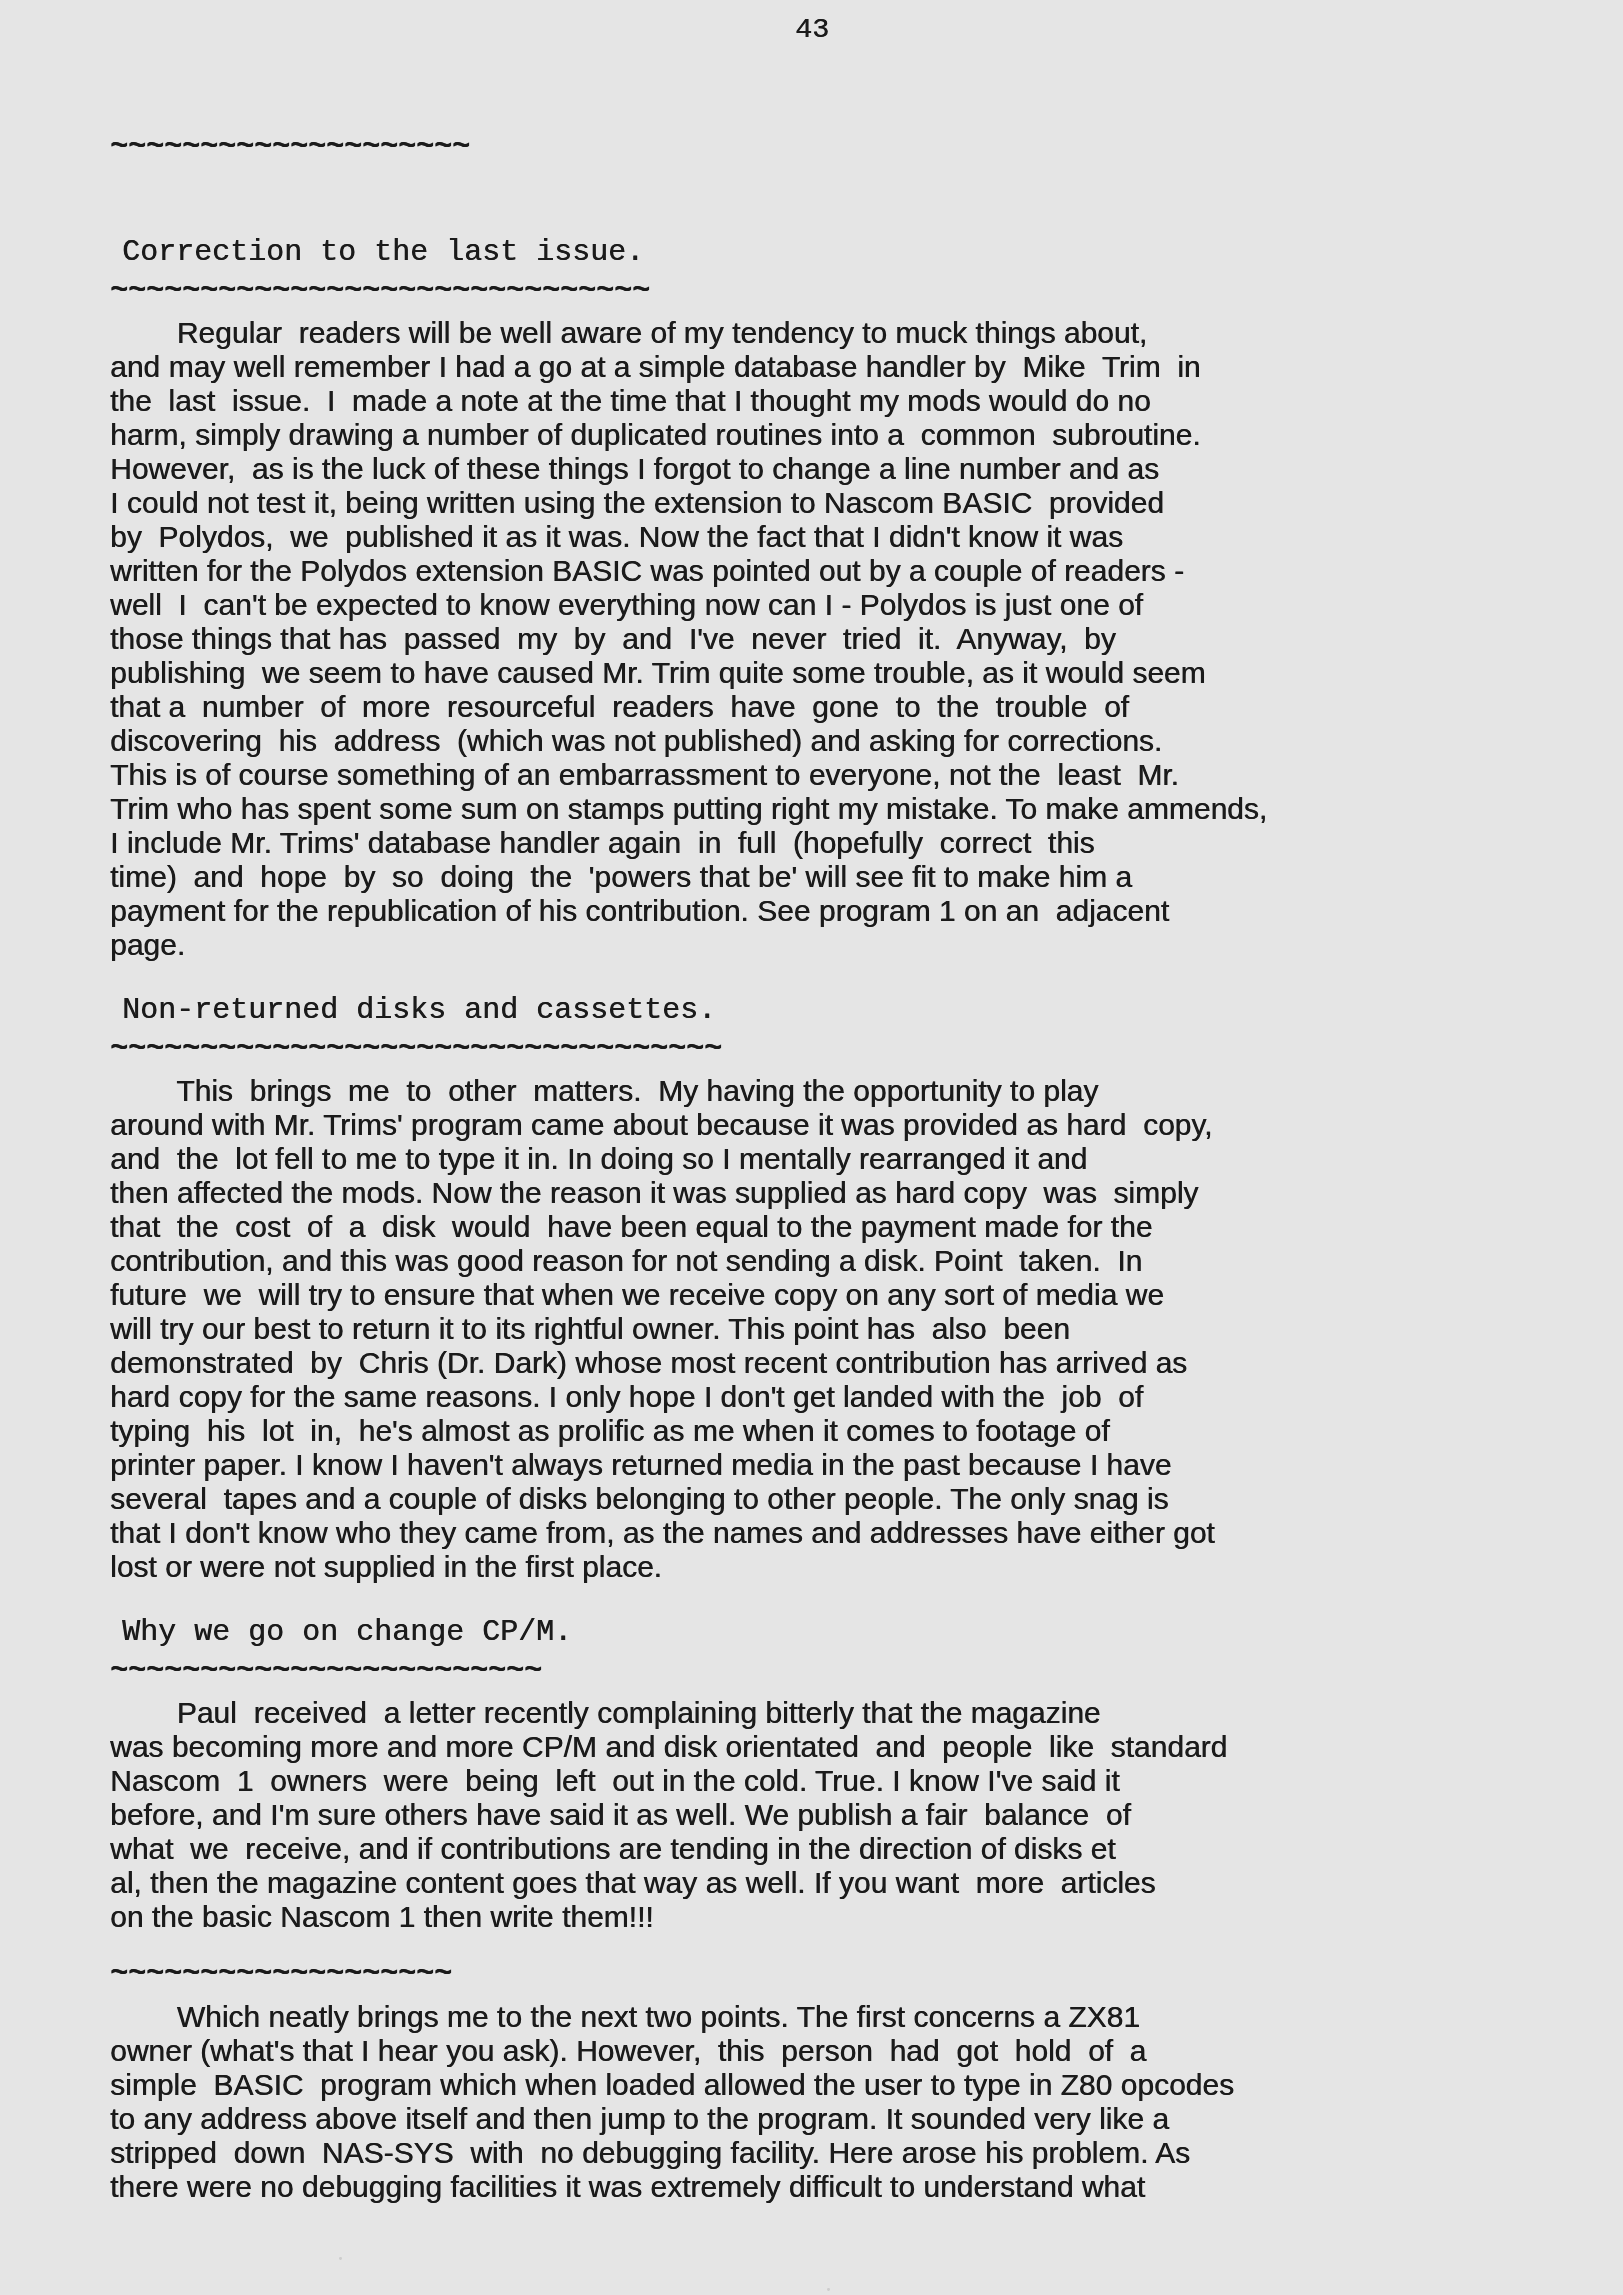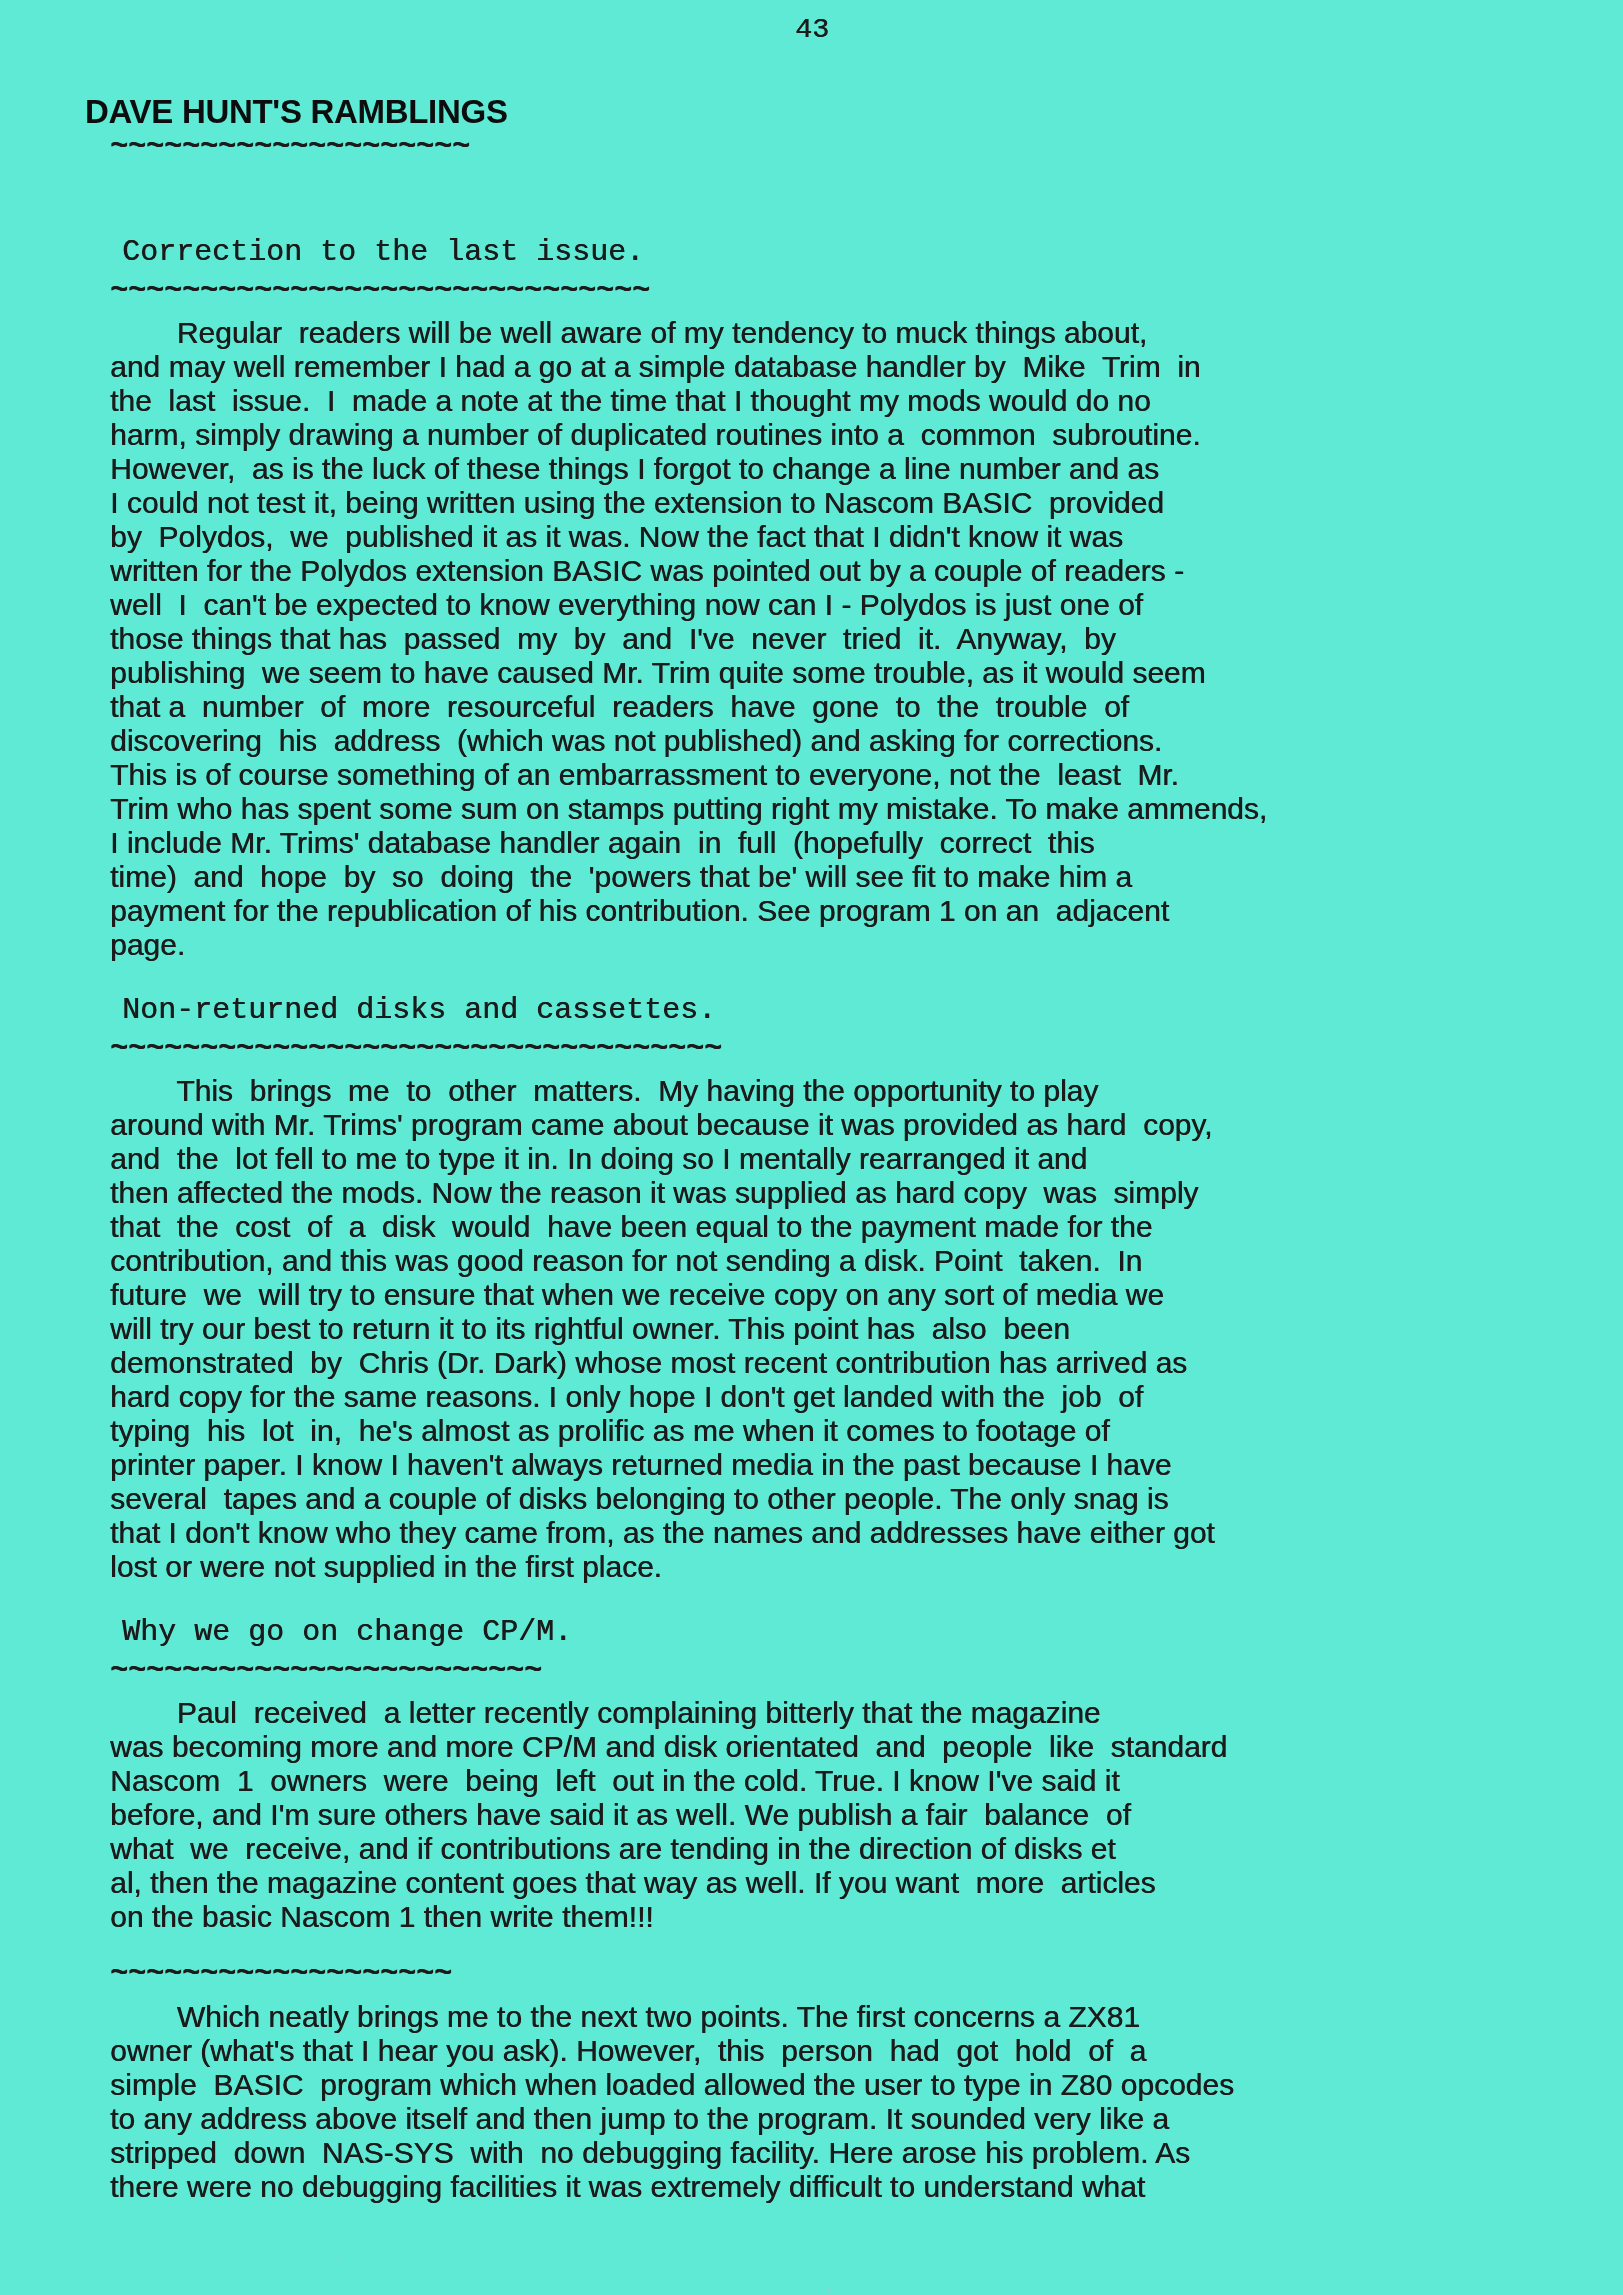--- a/index.html
+++ b/index.html
@@ -83,25 +83,24 @@
   .speck {
     position: absolute;
     background: #bdbdbd;
     border-radius: 50%;
     opacity: 0.6;
   }
 </style>
 </head>
 <body>
 
-<div class="page" style="color: rgb(27, 27, 27); background: #5eead4;">
+<div class="page" style="color: rgb(27, 27, 27); background: #e5e5e5;">
 
   <div class="pageno">43</div>
 
-  <h1 class="masthead">DAVE HUNT'S RAMBLINGS</h1>
 
   <div class="masthead-tildes mono">~~~~~~~~~~~~~~~~~~~~</div>
 
   <main class="content">
   <section class="section">
     <h2 class="sec-heading">Correction to the last issue.</h2>
     <div class="sec-tildes mono">~~~~~~~~~~~~~~~~~~~~~~~~~~~~~~</div>
     <pre class="para">        Regular  readers will be well aware of my tendency to muck things about,
 and may well remember I had a go at a simple database handler by  Mike  Trim  in
 the  last  issue.  I  made a note at the time that I thought my mods would do no

